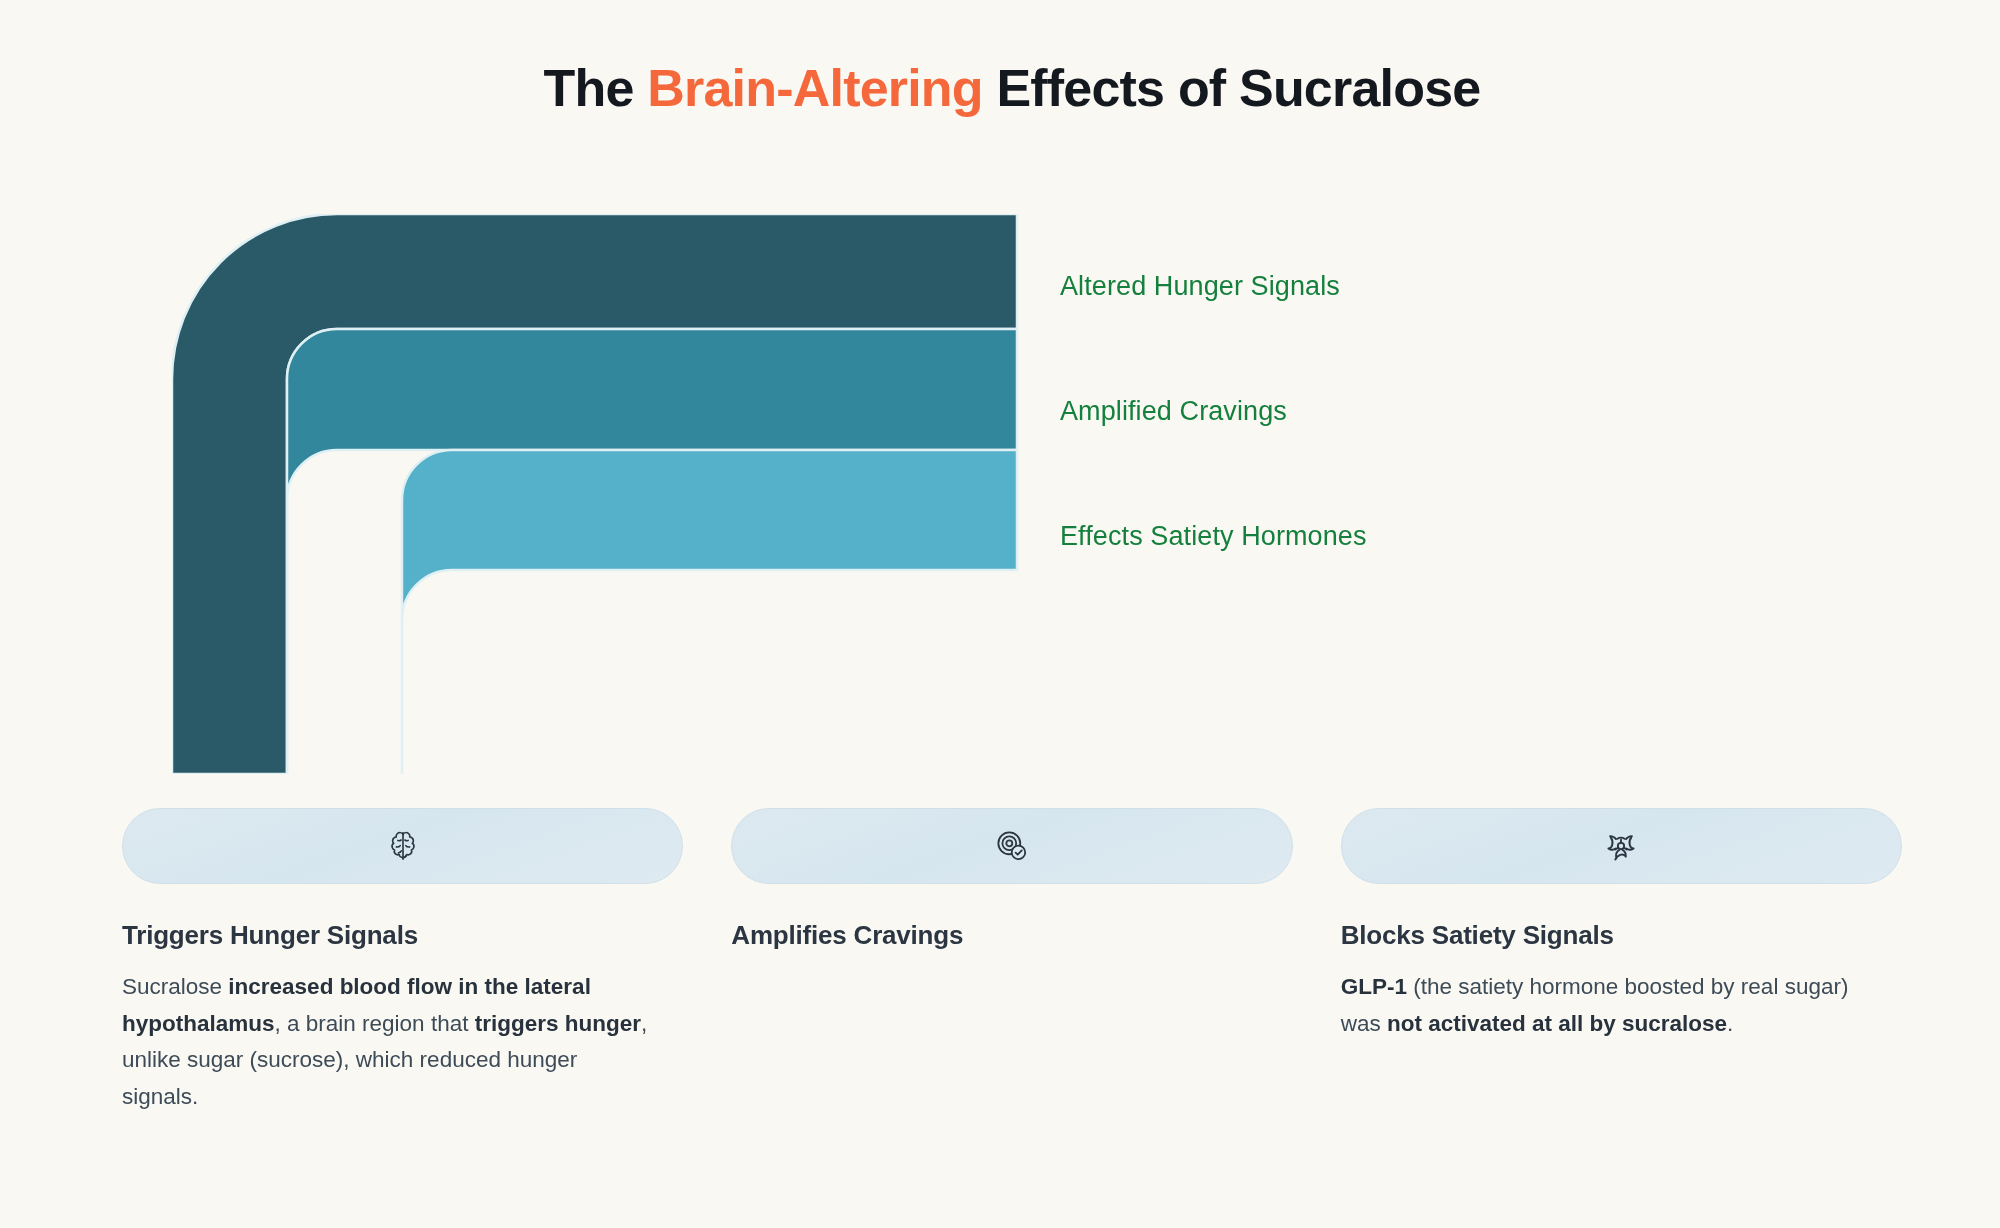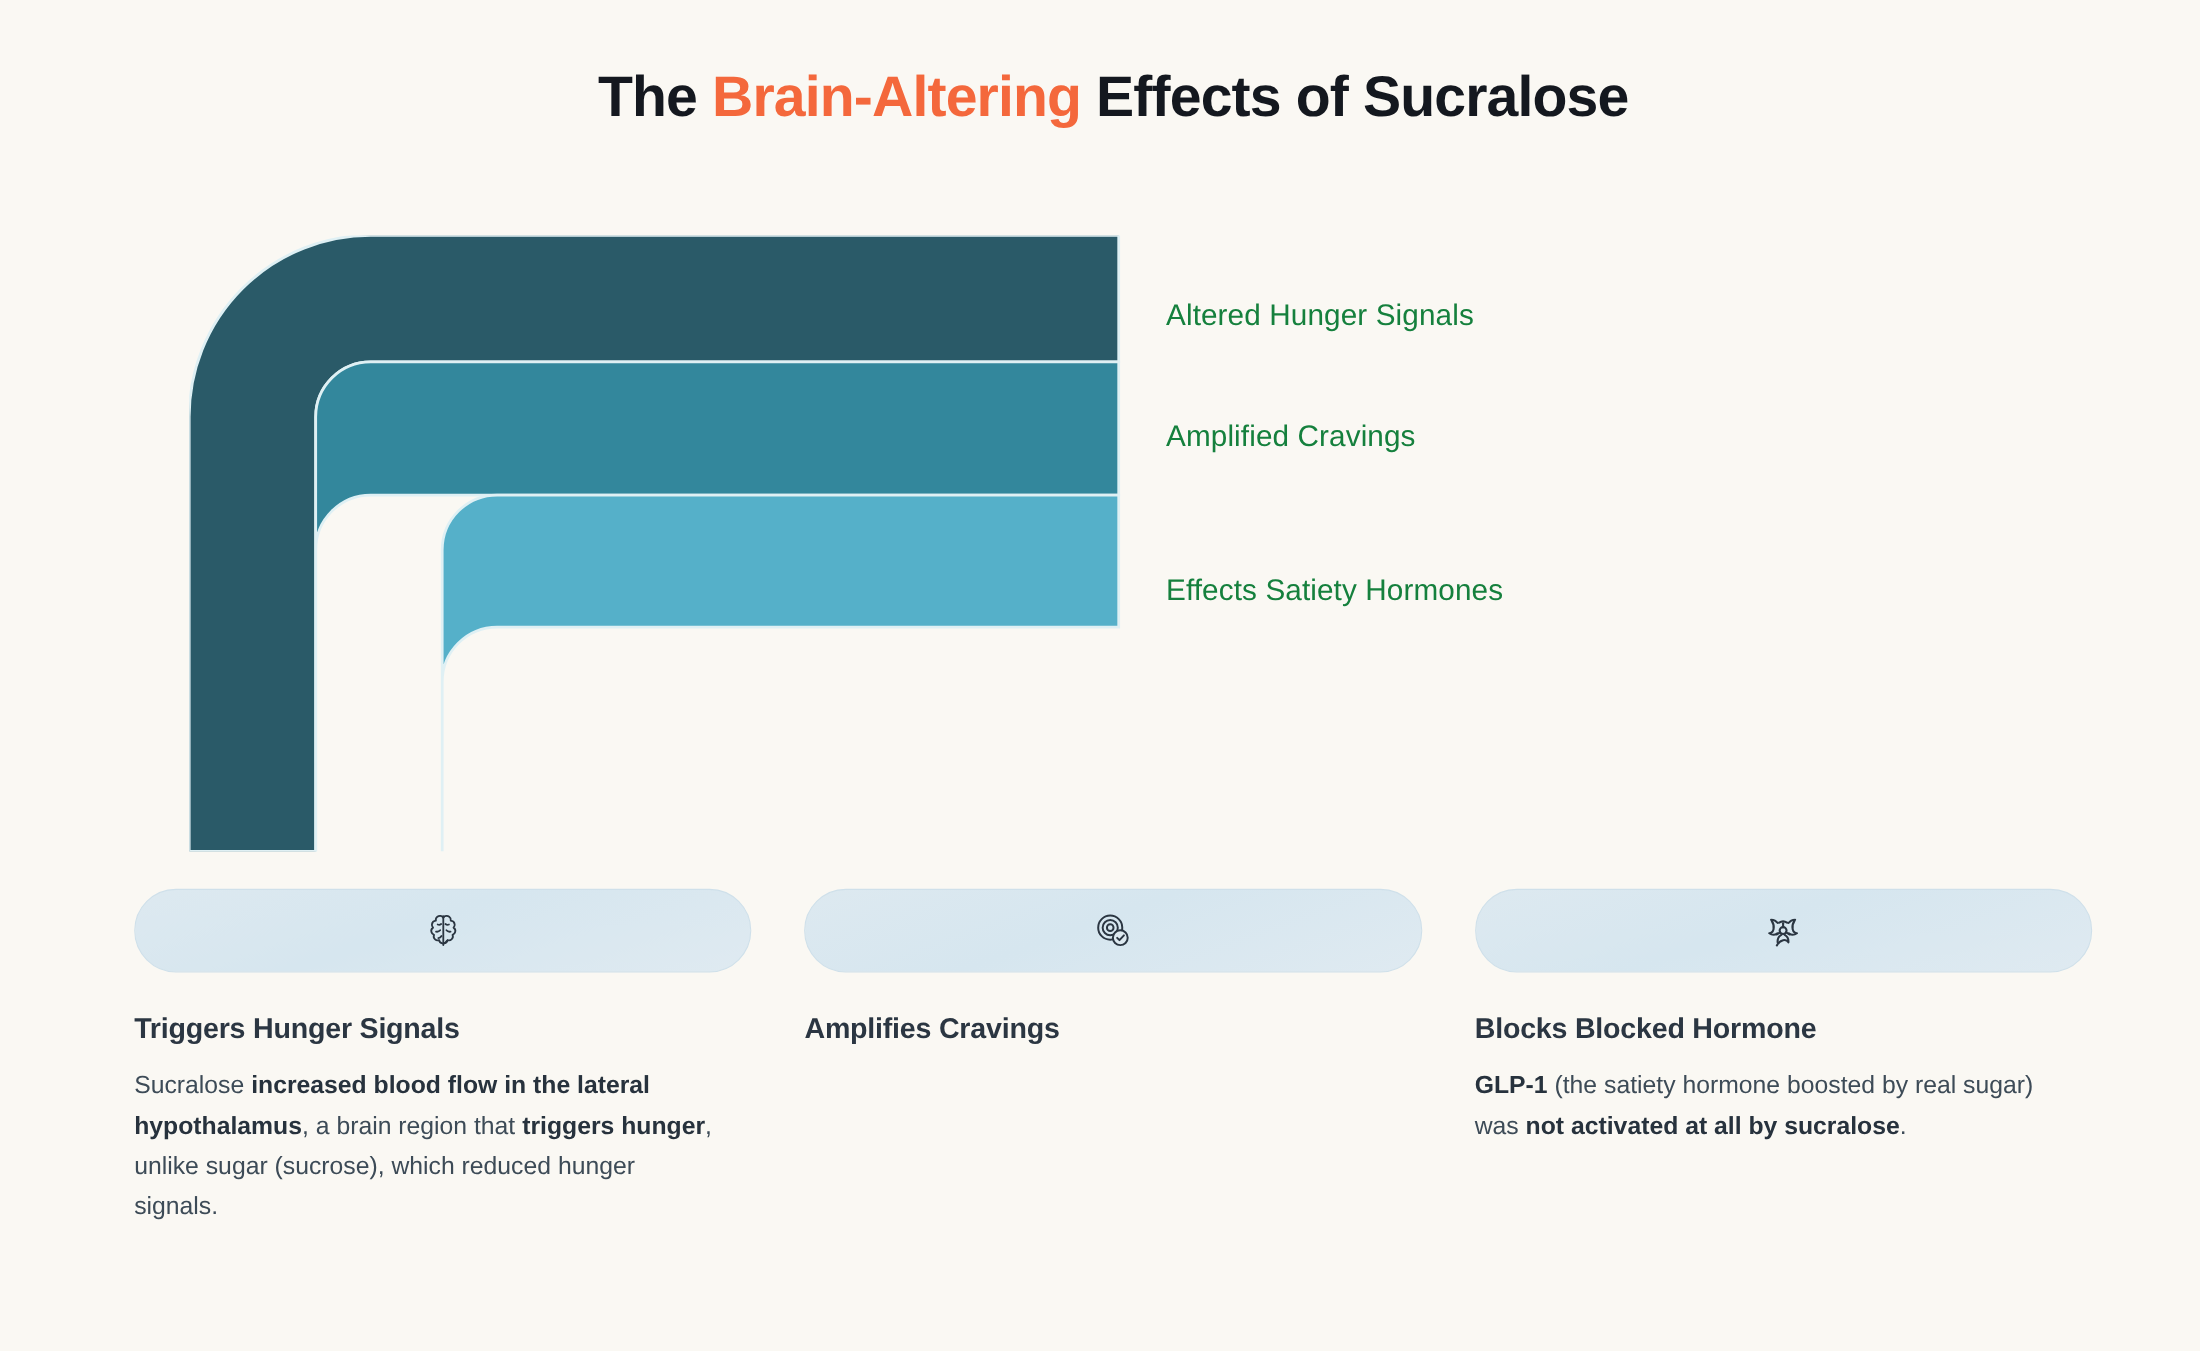--- a/index.html
+++ b/index.html
@@ -62,21 +62,21 @@
   }
   .chart-label {
     position: absolute;
     font-size: 27px;
     color: #15803d;
     font-family: "Liberation Sans", sans-serif;
     white-space: nowrap;
     letter-spacing: 0.1px;
   }
   .chart-label.l0 { top: 71px; }
-  .chart-label.l1 { top: 181px; }
+  .chart-label.l1 { top: 196px; }
   .chart-label.l2 { top: 321px; }
 
   
   .cards {
     position: absolute;
     left: 110px;
     top: 808px;
     width: 1780px;
     display: flex;
     gap: 48px;
@@ -184,18 +184,18 @@
           <path d="M13.8 13.1l2 1.2"></path>
           <path d="M9.6 7.2a4.3 4.3 0 0 1 4.8 0"></path>
           <path d="M5.1 6.1c1.1 1.6 1.5 3.4 1.1 5.1-.4 1.6-1.6 2.4-2.6 2.4 1.5 1.1 3.5 1.1 4.9.1"></path>
           <path d="M18.9 6.1c-1.1 1.6-1.5 3.4-1.1 5.1.4 1.6 1.6 2.4 2.6 2.4-1.5 1.1-3.5 1.1-4.9.1"></path>
           <path d="M8.2 21c.9-1.7 2.3-2.9 3.8-3.2 1.5-.3 2.7.4 3.2 1.3.2-1.8-.7-3.6-2.2-4.5"></path>
           <path d="M10.9 14.6c-1.5.9-2.4 2.7-2.2 4.5"></path>
           <path d="M4.7 5.4c1.7.1 3.2.9 4 2"></path>
           <path d="M19.3 5.4c-1.7.1-3.2.9-4 2"></path>
         </svg>
       </div>
-      <div class="card-title">Blocks Blocked Hormone</div>
+      <div class="card-title">Blocks Satiety Signals</div>
       <div class="card-body"><b>GLP-1</b> (the satiety hormone boosted by real sugar) was <b>not activated at all by sucralose</b>.</div>
     </div>
 
   </div>
 </div>
 
 </body></html>

